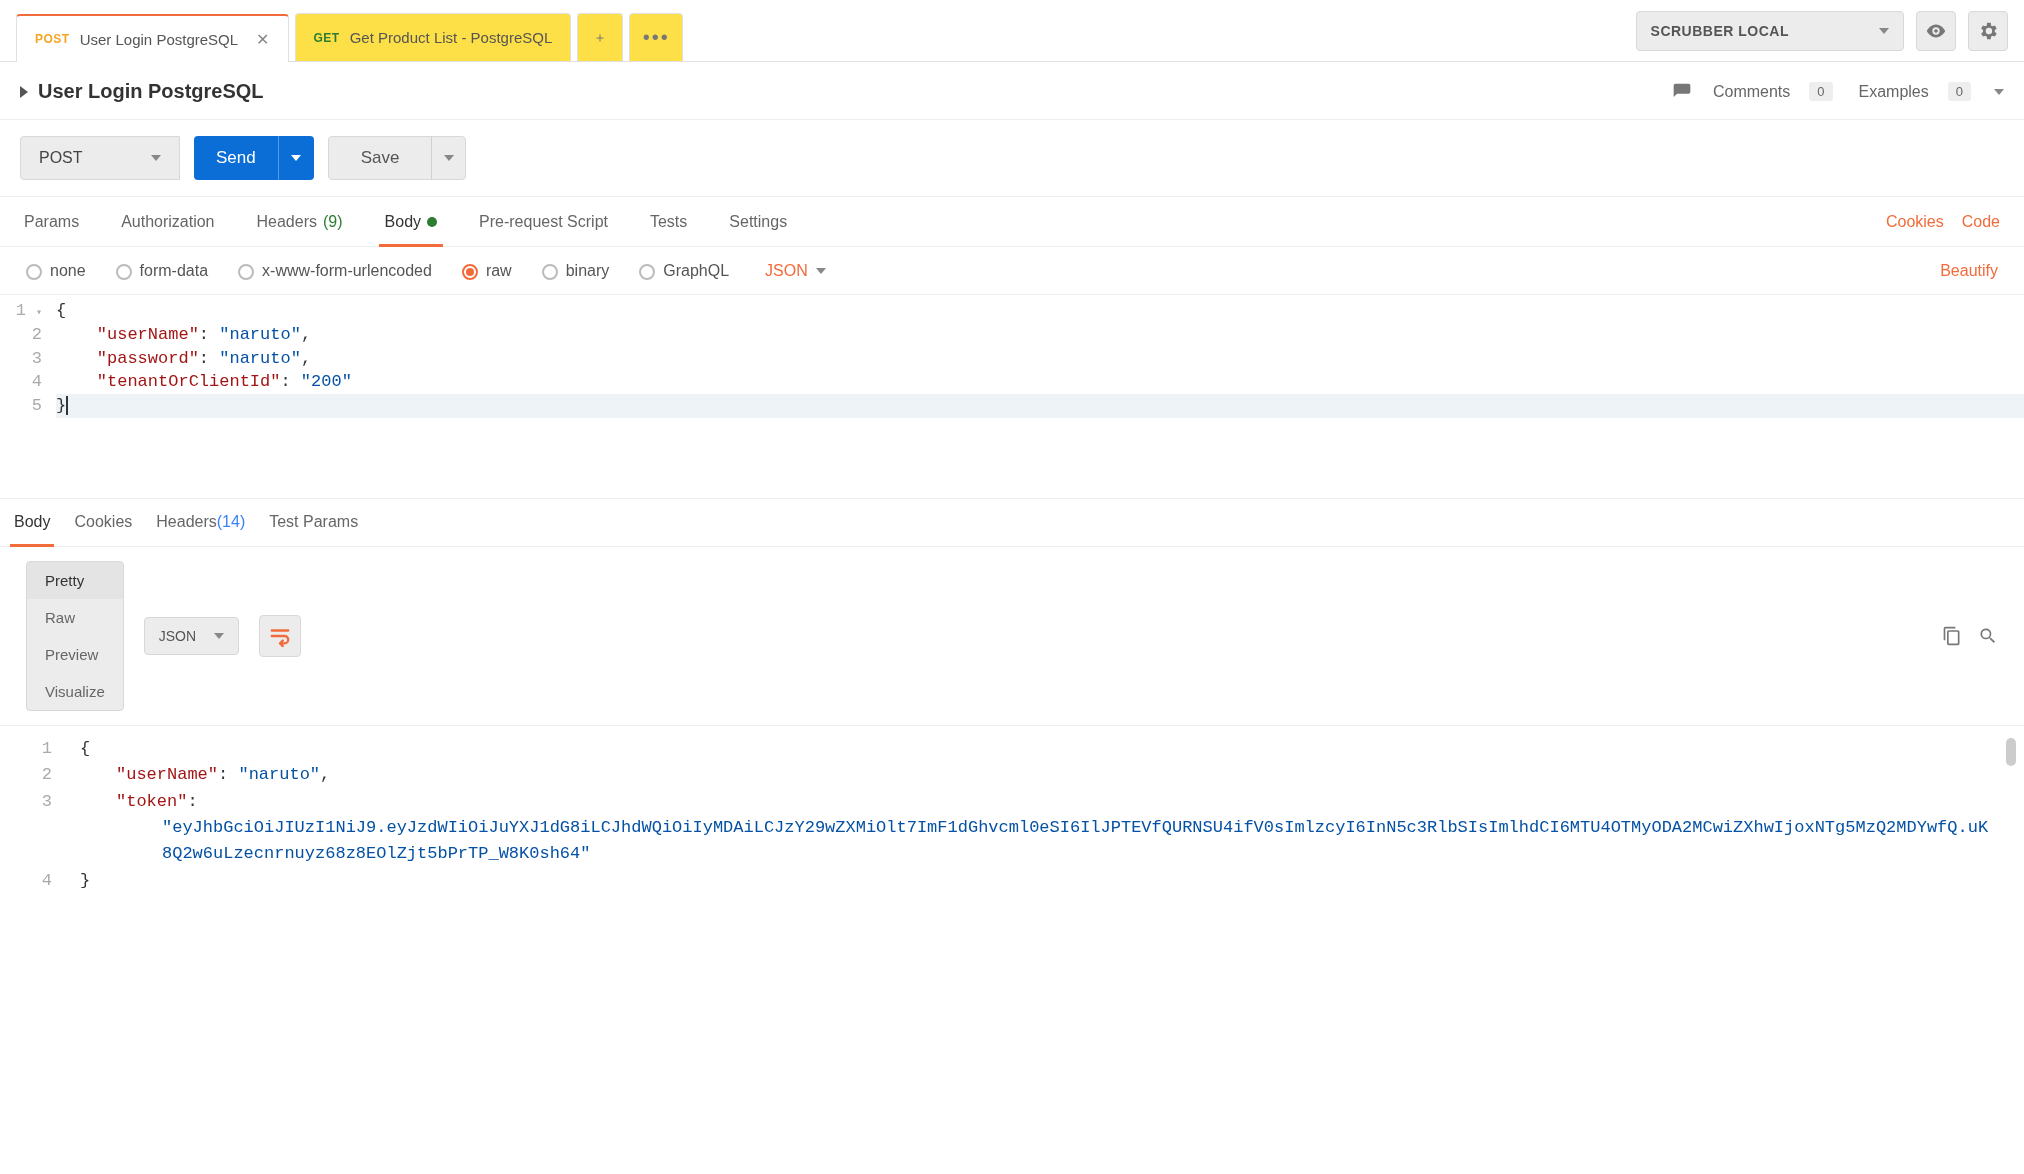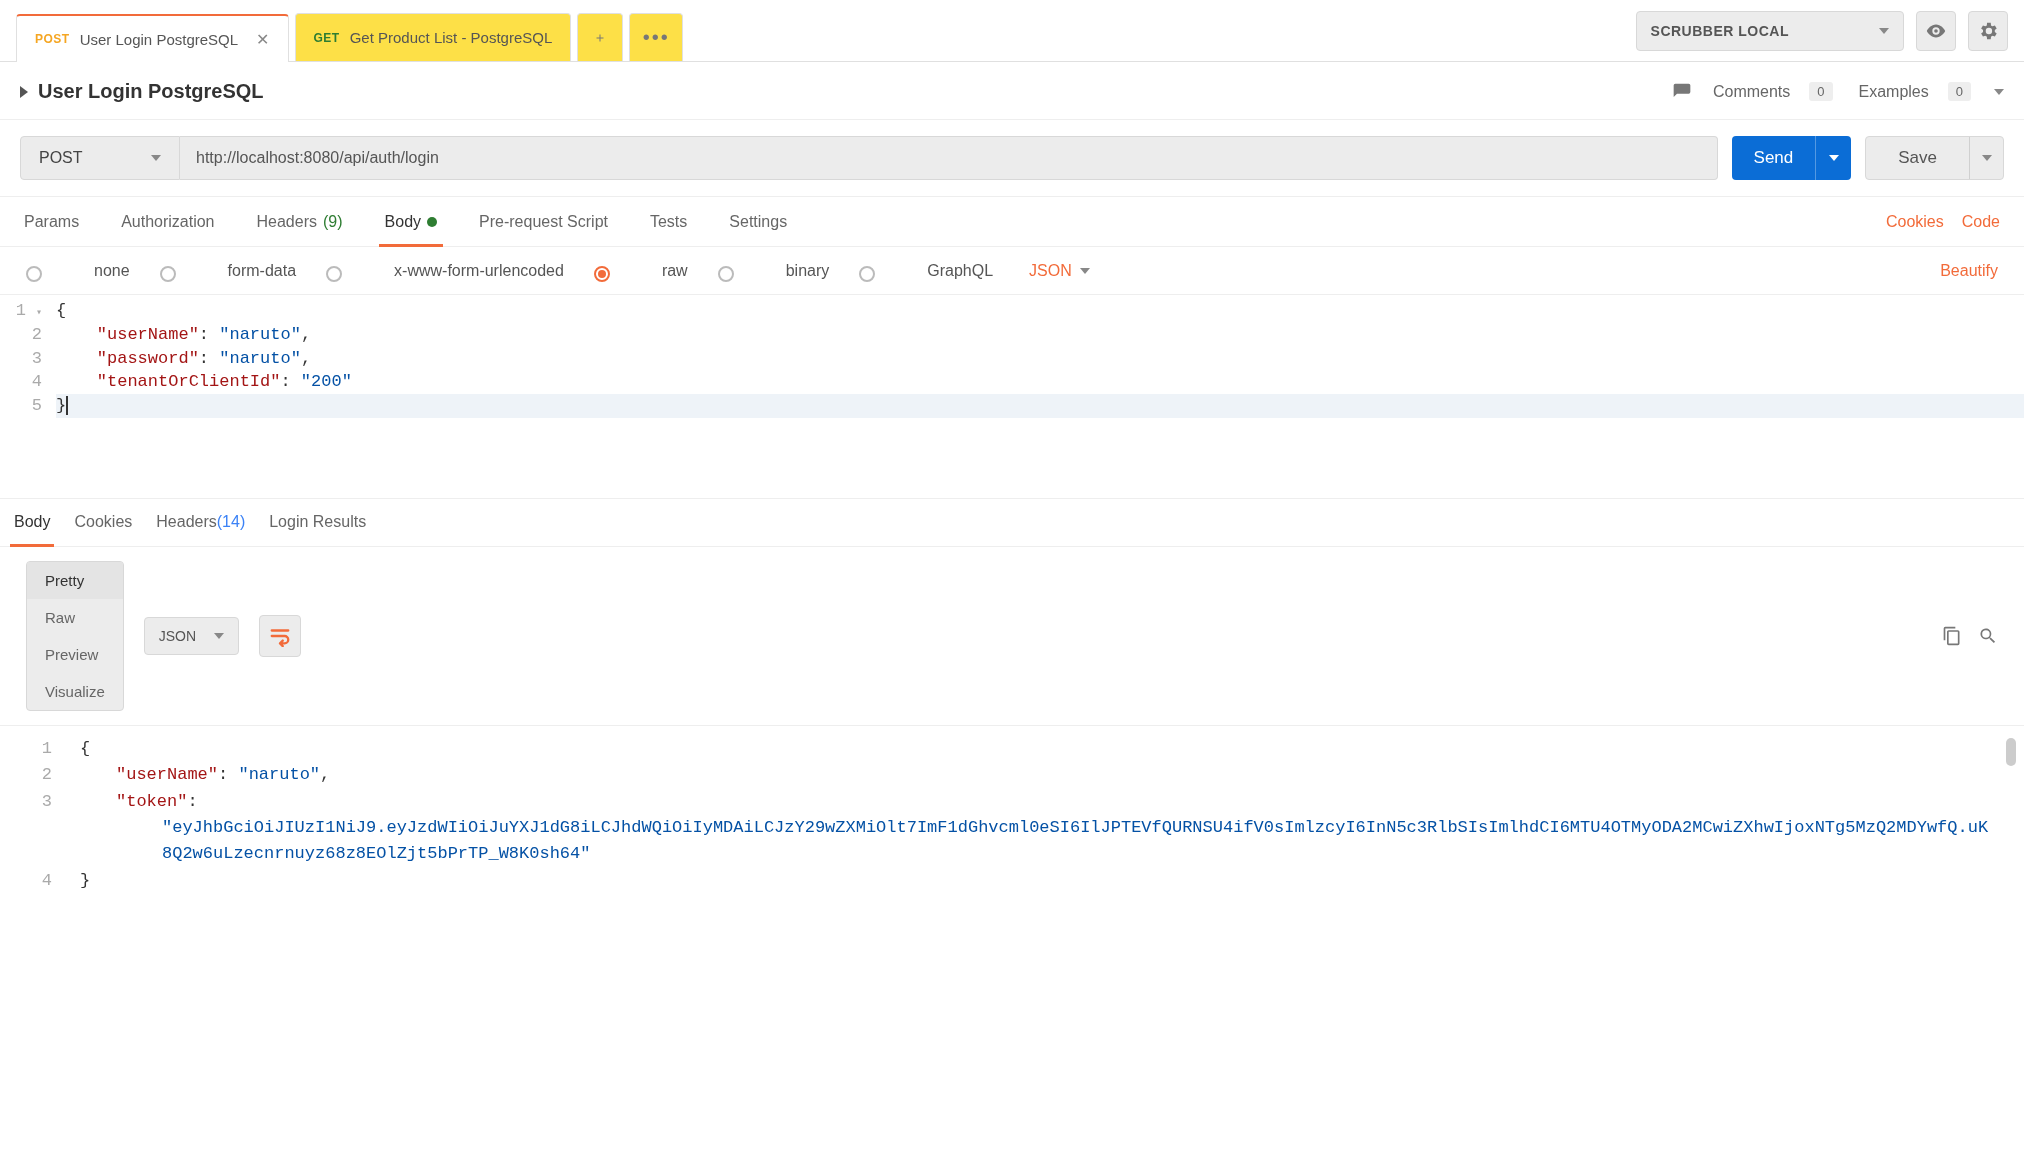--- a/index.html
+++ b/index.html
@@ -43,21 +43,21 @@
   .req-tab.active::after { content: ""; position: absolute; left: -6px; right: -6px; bottom: -1px; height: 3px; background: #f26b3a; }
   .req-tab .count { color: #2e7d32; }
   .dot-green { width: 10px; height: 10px; border-radius: 50%; background: #2e7d32; }
   .req-tabs-right { margin-left: auto; display: flex; gap: 18px; color: #f26b3a; }
   .req-tabs-right span { cursor: pointer; }
 
   .body-type-row { display: flex; align-items: center; padding: 0 26px; height: 48px; gap: 30px; border-bottom: 1px solid #eee; font-size: 16px; color: #555; }
   .radio { width: 16px; height: 16px; border: 2px solid #bbb; border-radius: 50%; display: inline-block; margin-right: 8px; position: relative; top: 2px; }
   .radio.checked { border-color: #f26b3a; }
   .radio.checked::after { content:""; position: absolute; inset: 2px; background: #f26b3a; border-radius: 50%; }
-  .body-type-item { display: flex; align-items: flex-end; cursor: pointer; gap: 44px; }
+  .body-type-item { display: flex; align-items: flex-start; cursor: pointer; }
   .json-dd { color: #f26b3a; margin-left: 6px; display: flex; align-items: center; gap: 8px; cursor: pointer; }
   .body-type-right { margin-left: auto; color: #f26b3a; cursor: pointer; }
 
   .editor { font-family: Menlo, Consolas, "Courier New", monospace; font-size: 17px; line-height: 1.4; padding: 4px 0 80px 0; border-bottom: 1px solid #eee; }
   .editor-row { display: flex; }
   .gutter { color: #aaa; width: 56px; text-align: right; padding-right: 14px; user-select: none; }
   .gutter-marker { color: #aaa; font-size: 10px; padding-left: 4px; }
   .code-line { flex: 1; white-space: pre; }
   .editor-row.current .code-line { background: #eef3f8; }
   .str-key { color: #a31515; }
@@ -155,23 +155,20 @@
       <span class="caret-down" style="margin-left:10px"></span>
     </div>
   </div>
 </div>
 
 <div class="url-row">
   <div class="method-select">
     <span>POST</span>
     <span class="caret-down"></span>
   </div>
-  <div class="url-input">
-    <span>http://localhost:8080/api/auth/login</span>
-  </div>
   <div class="send-btn">
     <div class="main">Send</div>
     <div class="caret">
         <span class="caret-down white"></span>
       </div>
   </div>
   <div class="save-btn">
     <div class="main">Save</div>
     <div class="caret">
         <span class="caret-down"></span>
@@ -269,21 +266,21 @@
       <span>Body</span>
     </div>
   <div class="resp-tab">
       <span>Cookies</span>
     </div>
   <div class="resp-tab">
       <span>Headers</span> 
       <span style="color:#3b82f6">(14)</span>
     </div>
   <div class="resp-tab">
-      <span>Login Results</span>
+      <span>Test Params</span>
     </div>
 </div>
 
 <div class="resp-tools">
   <div class="seg">
     <div class="seg-item active">Pretty</div>
     <div class="seg-item">Raw</div>
     <div class="seg-item">Preview</div>
     <div class="seg-item">Visualize</div>
   </div>

